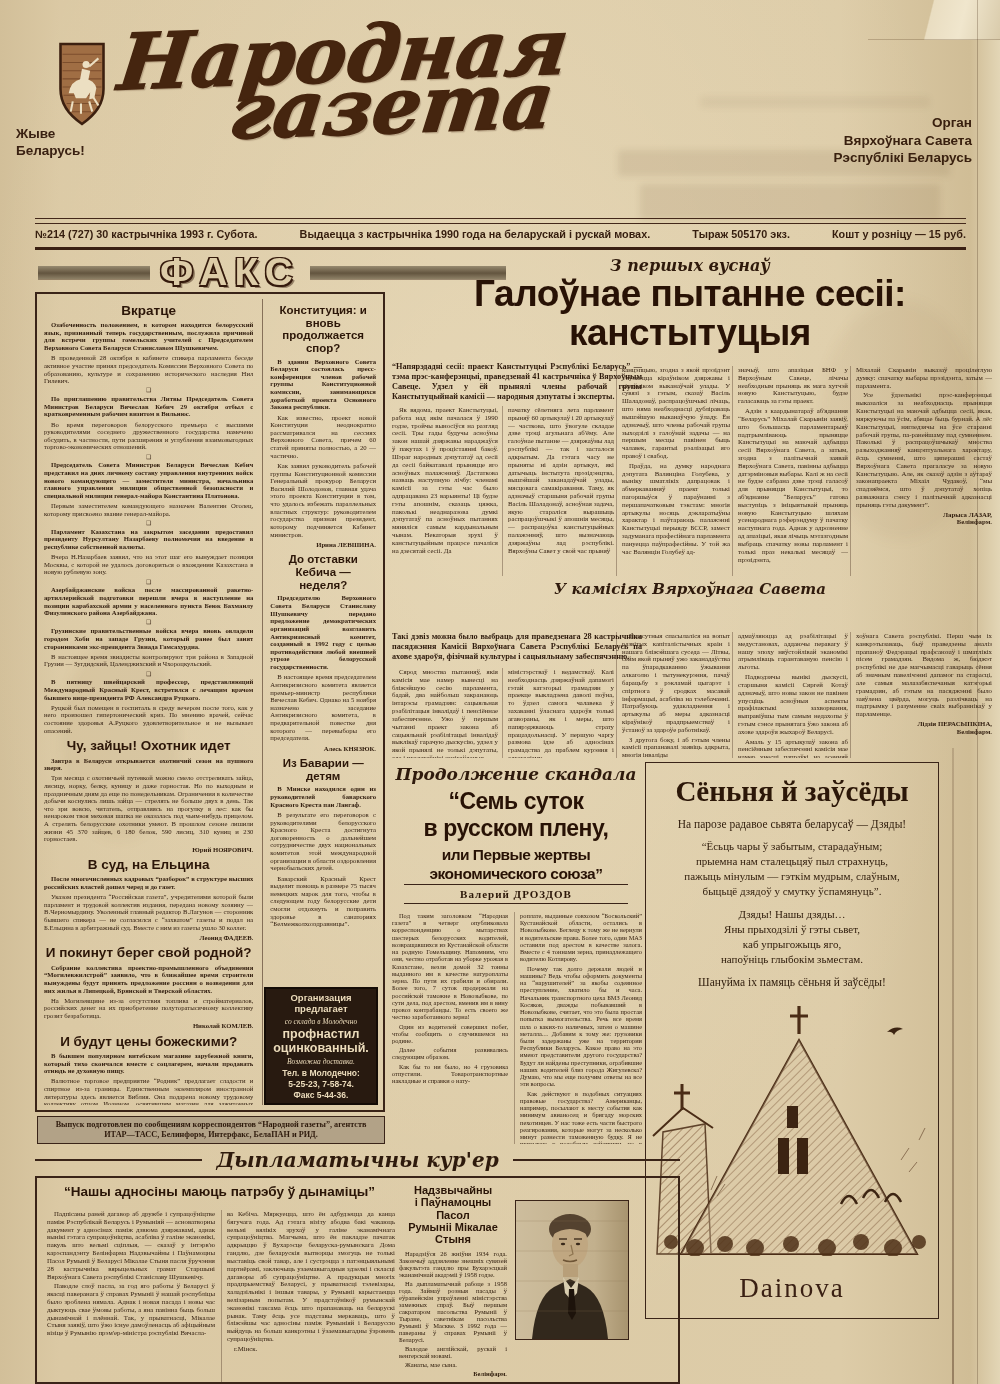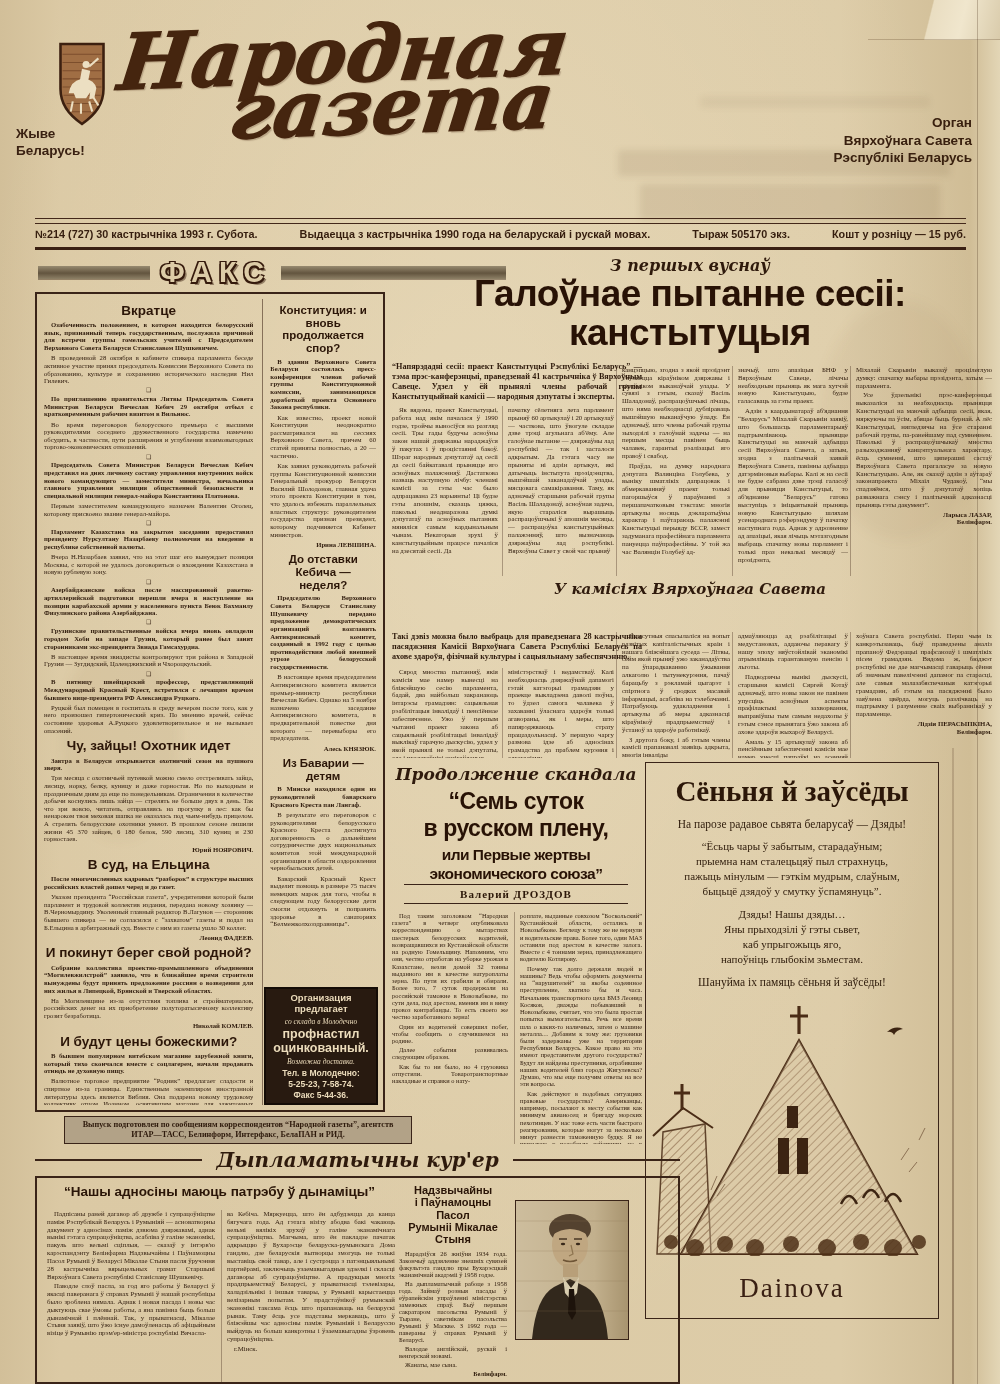--- a/index.html
+++ b/index.html
@@ -34,21 +34,21 @@
     border-top:1.6px solid #43281a;border-bottom:1.6px solid #43281a;padding-top:2px;background:none;}
   .dateline{position:absolute;left:35px;right:34px;top:228px;display:flex;justify-content:space-between;
     font-family:"Liberation Sans",sans-serif;font-weight:bold;font-size:10.8px;color:#351d0e;}
   .rule-thick{position:absolute;left:35px;right:34px;top:247px;height:3px;background:#3a2013;}
 
   
   .faxhead{position:absolute;left:38px;top:256px;width:468px;height:32px;display:flex;align-items:center;}
   .faxbar{height:13px;background:linear-gradient(180deg,#978a70,#63553f 55%,#8d8066);
     box-shadow:0 1px 0 rgba(40,20,8,.4);}
   .faxbar.b1{width:112px;} .faxbar.b2{flex:1;}
-  .faxword{font-family:"Liberation Sans",sans-serif;font-weight:bold;font-size:29px;letter-spacing:7px;
+  .faxword{font-family:"Liberation Sans",sans-serif;font-weight:bold;font-size:39px;letter-spacing:7px;
     padding:0 10px;color:#ddcca7;
     text-shadow:1.5px 1.5px 0 #351a0c,-1.5px -1.5px 0 #351a0c,1.5px -1.5px 0 #351a0c,-1.5px 1.5px 0 #351a0c,3px 3px 0 rgba(53,26,12,.45);}
 
   
   .faxbox{position:absolute;left:35px;top:292px;width:350px;height:820px;border:2px solid #3a2418;
     box-sizing:border-box;padding:5px 7px;overflow:hidden;}
   .faxcols{display:flex;gap:9px;height:100%;}
   .news{font-size:6.7px;line-height:1.14;text-align:justify;color:#301c0d;overflow:hidden;}
   .fc1{width:212px;}
   .fc2{width:107px;border-left:1px solid rgba(60,35,20,.55);padding-left:7px;}
@@ -63,21 +63,21 @@
   .news p.cont,.col p.cont{text-indent:0;}
   .faxad{position:absolute;right:5px;bottom:5px;width:114px;height:118px;background:#281a10;
     border:2px solid #140c06;box-sizing:border-box;color:#ecdcbb;text-align:center;overflow:hidden;padding:4px 3px;}
   .faxad p{margin:0 0 2px;text-indent:0;}
   .faxad p.adb{font-family:"Liberation Sans",sans-serif;font-weight:bold;font-size:9.5px;line-height:1.15;white-space:pre-line;}
   .faxad p.adi{font-style:italic;font-size:7.5px;}
   .faxad p.adt{font-family:"Liberation Sans",sans-serif;font-weight:bold;font-size:12.5px;line-height:1.1;white-space:pre-line;}
   .faxad p.adb2{font-family:"Liberation Sans",sans-serif;font-weight:bold;font-size:8.5px;line-height:1.25;white-space:pre-line;}
   .faxfooter{position:absolute;left:37px;top:1116px;width:348px;height:28px;background:#b2a287;
     border:1.5px solid #3a2418;box-sizing:border-box;display:flex;align-items:center;justify-content:center;
-    text-align:center;font-weight:bold;font-size:8.2px;line-height:1.2;padding:0 6px;color:#2e1a0c;margin-left:27px;}
+    text-align:center;font-weight:bold;font-size:8.2px;line-height:1.2;padding:0 6px;color:#2e1a0c;}
 
   
   .kicker{position:absolute;text-align:center;font-family:"DejaVu Serif",serif;font-style:italic;
     font-weight:bold;color:#2f1a0c;}
   .head1{position:absolute;text-align:center;font-family:"Liberation Sans",sans-serif;font-weight:bold;
     color:#281205;white-space:pre-line;letter-spacing:-.5px;}
   .leadblk{position:absolute;font-weight:bold;font-size:8.2px;line-height:1.2;text-align:justify;overflow:hidden;color:#2e1a0c;}
   .col{position:absolute;font-size:6.8px;line-height:1.15;text-align:justify;overflow:hidden;color:#301c0d;}
   .col p{margin:0 0 2px;text-indent:7px;}
   .vr{border-left:1px solid rgba(60,35,20,.35);padding-left:5px;}

